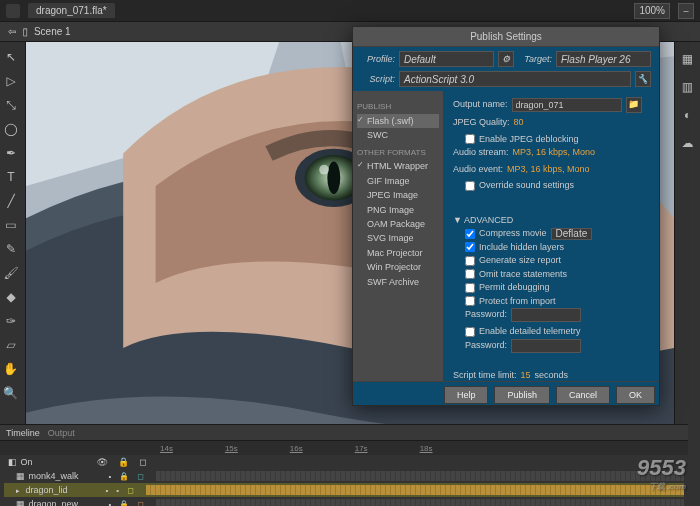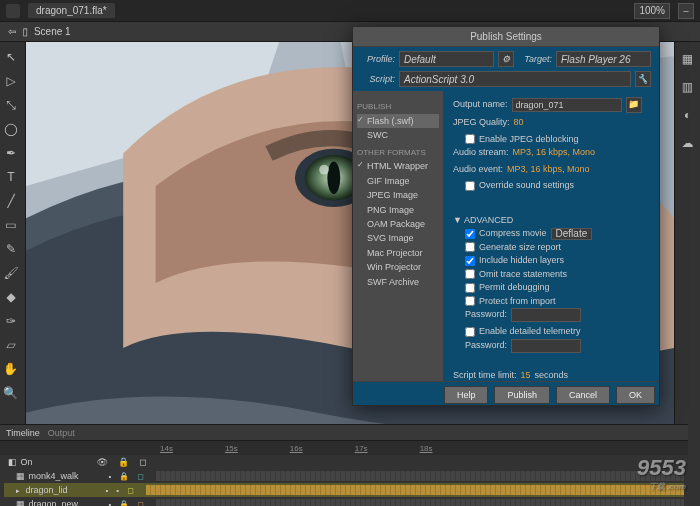--- a/index.html
+++ b/index.html
@@ -194,26 +194,26 @@
           <input type="checkbox" style="">
           <span>Override sound settings</span>
         </div>
       <div class="sect">▼ <span>ADVANCED</span></div>
       <div class="cb">
           <input type="checkbox" checked="" style="">
           <span>Compress movie</span> 
           <span class="ddl" style="height:12px">Deflate</span>
         </div>
       <div class="cb">
-          <input type="checkbox" style="">
-          <span>Generate size report</span>
-        </div>
-      <div class="cb">
           <input type="checkbox" checked="" style="">
           <span>Include hidden layers</span>
+        </div>
+      <div class="cb">
+          <input type="checkbox" style="">
+          <span>Generate size report</span>
         </div>
       <div class="cb">
           <input type="checkbox" style="">
           <span>Omit trace statements</span>
         </div>
       <div class="cb">
           <input type="checkbox" style="">
           <span>Permit debugging</span>
         </div>
       <div class="cb">

